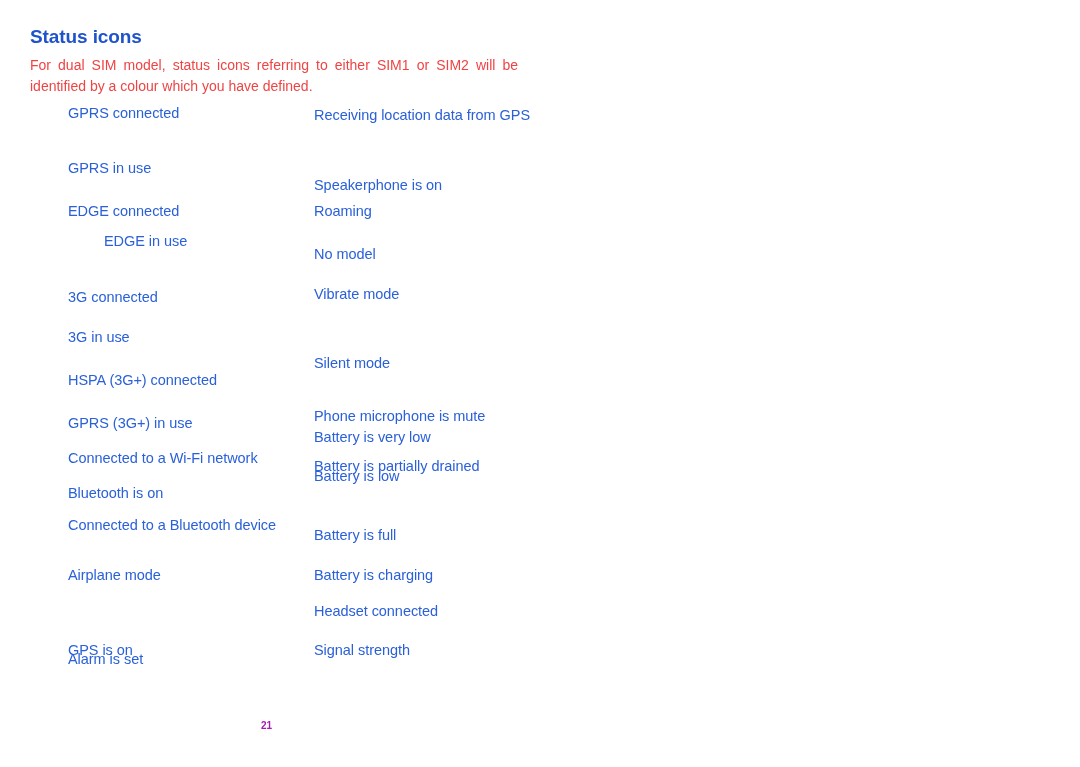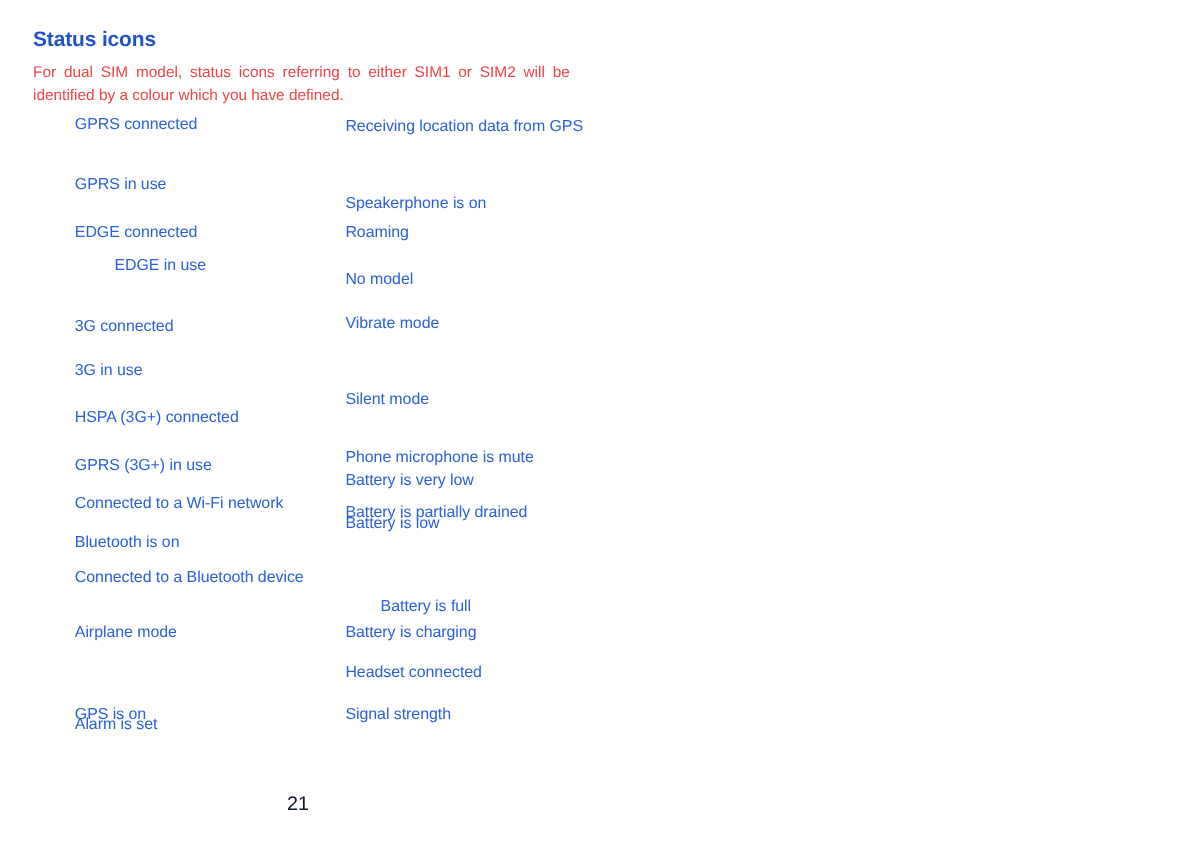--- a/index.html
+++ b/index.html
@@ -58,23 +58,23 @@
   }
 
   
   #col1 { left: 68px;  top: 0; width: 230px; }
   #col2 { left: 314px; top: 0; width: 216px; }
   #col3 { left: 608px; top: 0; width: 228px; }
   #col4 { left: 857px; top: 0; width: 206px; }
 
   .page-number {
     position: absolute;
-    font-size: 18px;
-    font-weight: normal;
-    color: #0f172a;
+    font-size: 10px;
+    font-weight: bold;
+    color: #a21caf;
   }
   #page-num-left  { left: 261px; top: 720px; }
 
   #heading-status       { left: 30px;  top: 26px; }
 </style>
 </head>
 <body>
 
 <div class="page page-left">
 
@@ -102,21 +102,21 @@
       <div class="col-item" style="top: 106px;">Receiving location data from GPS</div>
       <div class="col-item" style="top: 176px;">Speakerphone is on</div>
       <div class="col-item" style="top: 202px;">Roaming</div>
       <div class="col-item" style="top: 245px;">No model</div>
       <div class="col-item" style="top: 285px;">Vibrate mode</div>
       <div class="col-item" style="top: 326px; margin-top: 28px;">Silent mode</div>
       <div class="col-item" style="top: 368px; margin-top: 39px;">Phone microphone is mute</div>
       <div class="col-item" style="top: 428px;">Battery is very low</div>
       <div class="col-item" style="top: 467px;">Battery is low</div>
       <div class="col-item" style="top: 457px;">Battery is partially drained</div>
-      <div class="col-item" style="top: 542px; margin-left: 32px;">Battery is full</div>
+      <div class="col-item" style="top: 526px;">Battery is full</div>
       <div class="col-item" style="top: 566px;">Battery is charging</div>
       <div class="col-item" style="top: 602px;">Headset connected</div>
       <div class="col-item" style="top: 641px;">Signal strength</div>
     </div>
 
   <div class="page-number" id="page-num-left">21</div>
 </div>
 
 <div class="page page-right">
 

